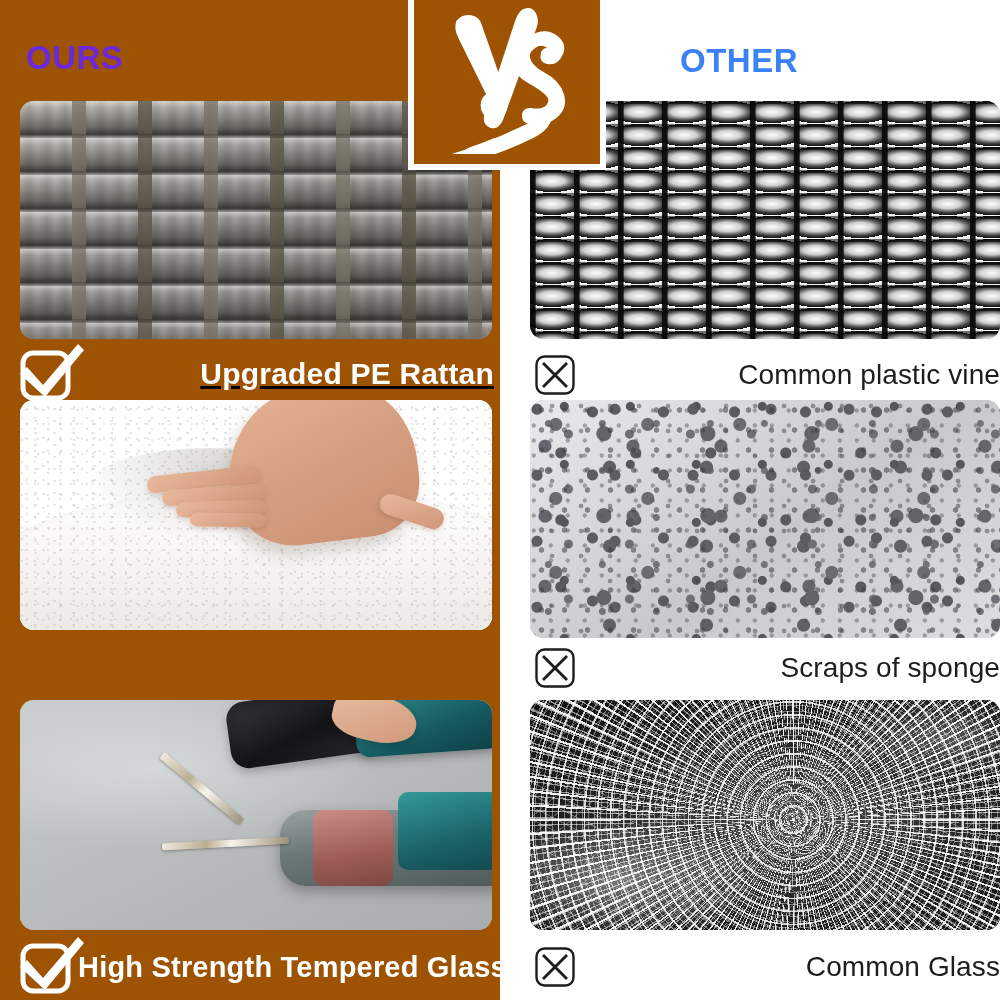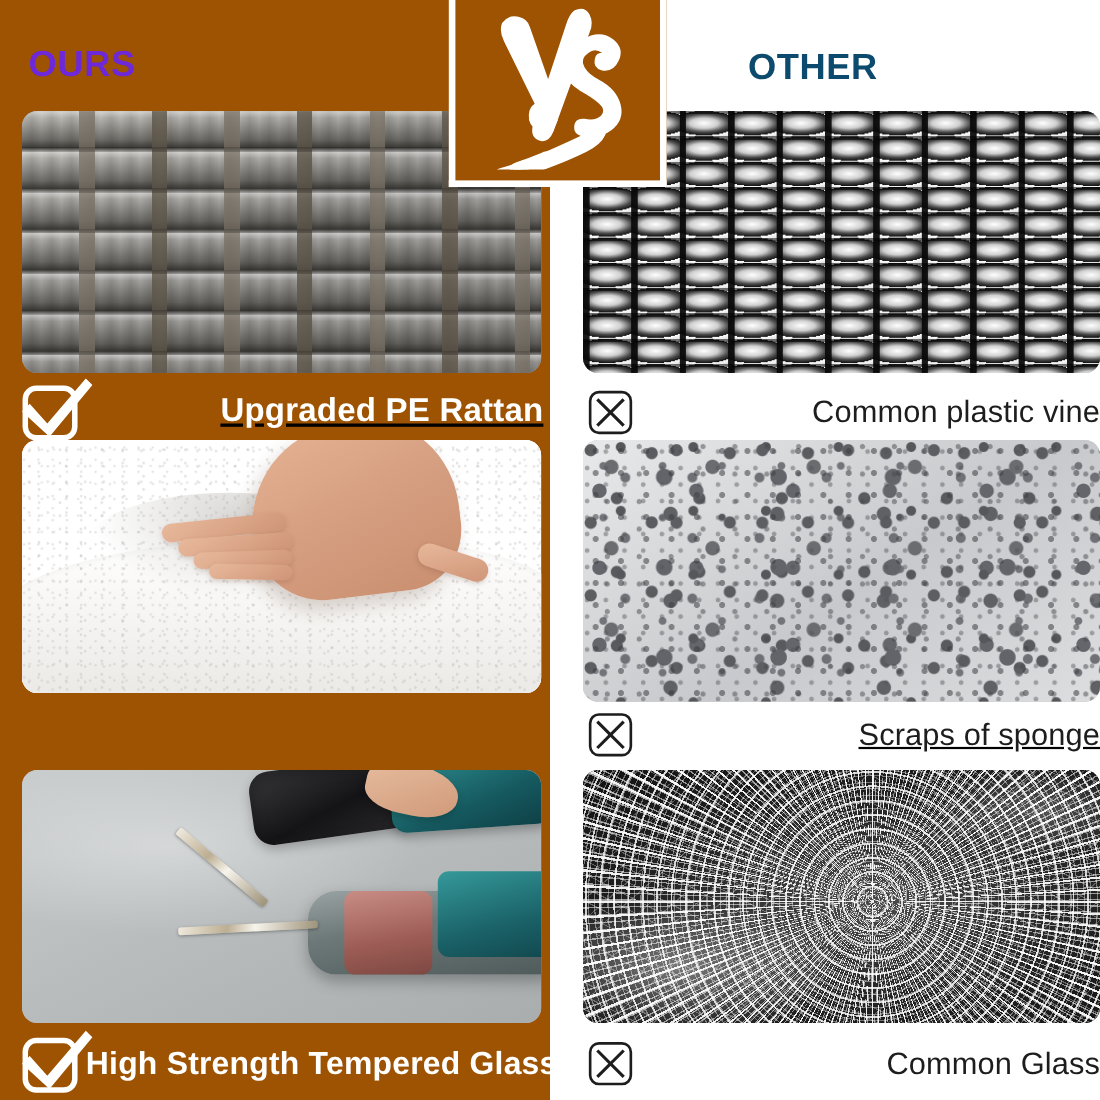--- a/index.html
+++ b/index.html
@@ -43,21 +43,21 @@
     font-weight: bold;
     color: #6d28d9;
     letter-spacing: 0.5px;
     line-height: 1;
   }
   .hdr-other {
     position: absolute;
     left: 680px; top: 44px;
     font-size: 33px;
     font-weight: bold;
-    color: #0c4a6e;
+    color: #3b82f6;
     letter-spacing: 0.5px;
     line-height: 1;
   }
 
   
   .vs-badge {
     position: absolute;
     left: 408px; top: -6px;
     width: 198px; height: 176px;
     background: #9e5303;
@@ -289,21 +289,21 @@
       radial-gradient(ellipse 30% 26% at 88% 16%,
         rgba(255,255,255,.25) 0%, rgba(255,255,255,0) 70%);
   }
 
   
   .row { position: absolute; display:flex; align-items:center; }
   .row-l1 { left: 20px; top: 348px; width: 474px; height: 52px; text-decoration: underline; }
   .row-l2 { left: 20px; top: 641px; width: 474px; height: 52px; }
   .row-l3 { left: 20px; top: 941px; width: 474px; height: 52px; }
   .row-r1 { left: 534px; top: 352px; width: 466px; height: 46px; gap: 28px; }
-  .row-r2 { left: 534px; top: 645px; width: 466px; height: 46px; text-decoration: underline; }
+  .row-r2 { left: 534px; top: 645px; width: 466px; height: 46px; }
   .row-r3 { left: 534px; top: 944px; width: 466px; height: 46px; }
 
   .ico-check { position:relative; width: 58px; height: 52px; flex: 0 0 58px; }
   .ico-check svg { position:absolute; left:-4px; top:-6px; width: 70px; height: 64px; }
 
   .ico-cross { position:relative; width: 42px; height: 42px; flex: 0 0 42px; }
   .ico-cross svg { width: 42px; height: 42px; display:block; }
 
   .lbl-ours {
     flex: 1;

